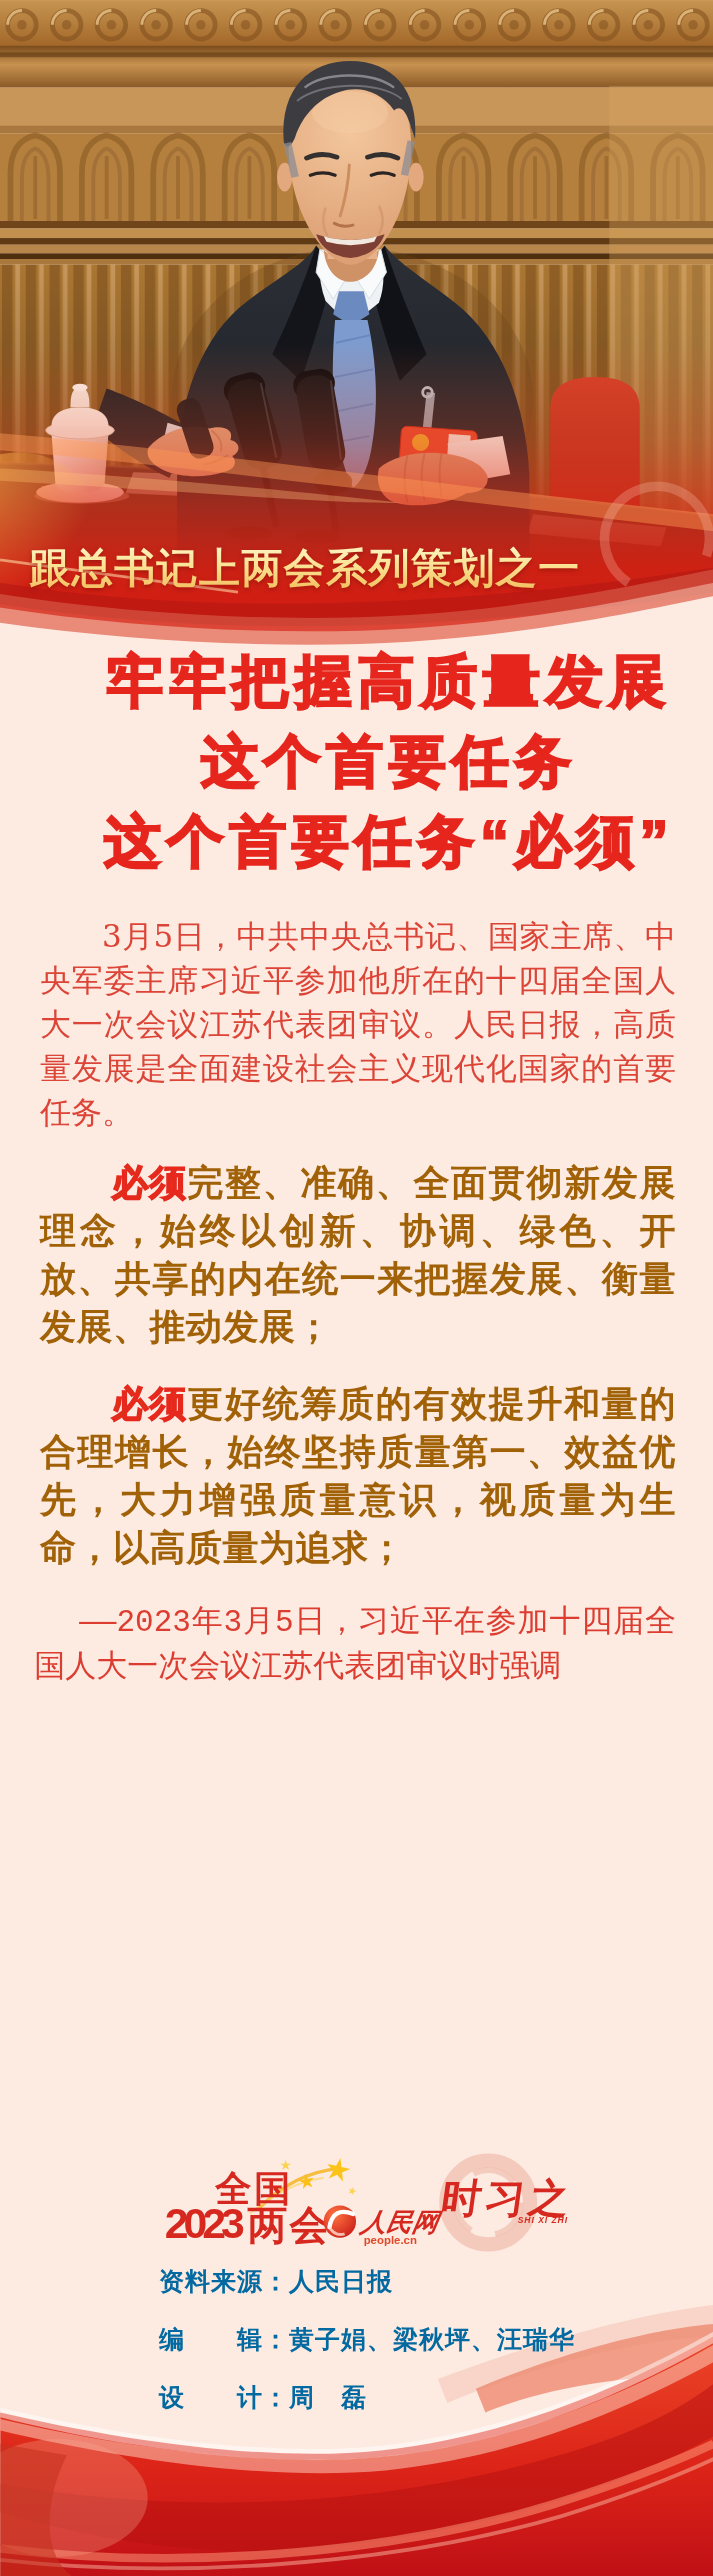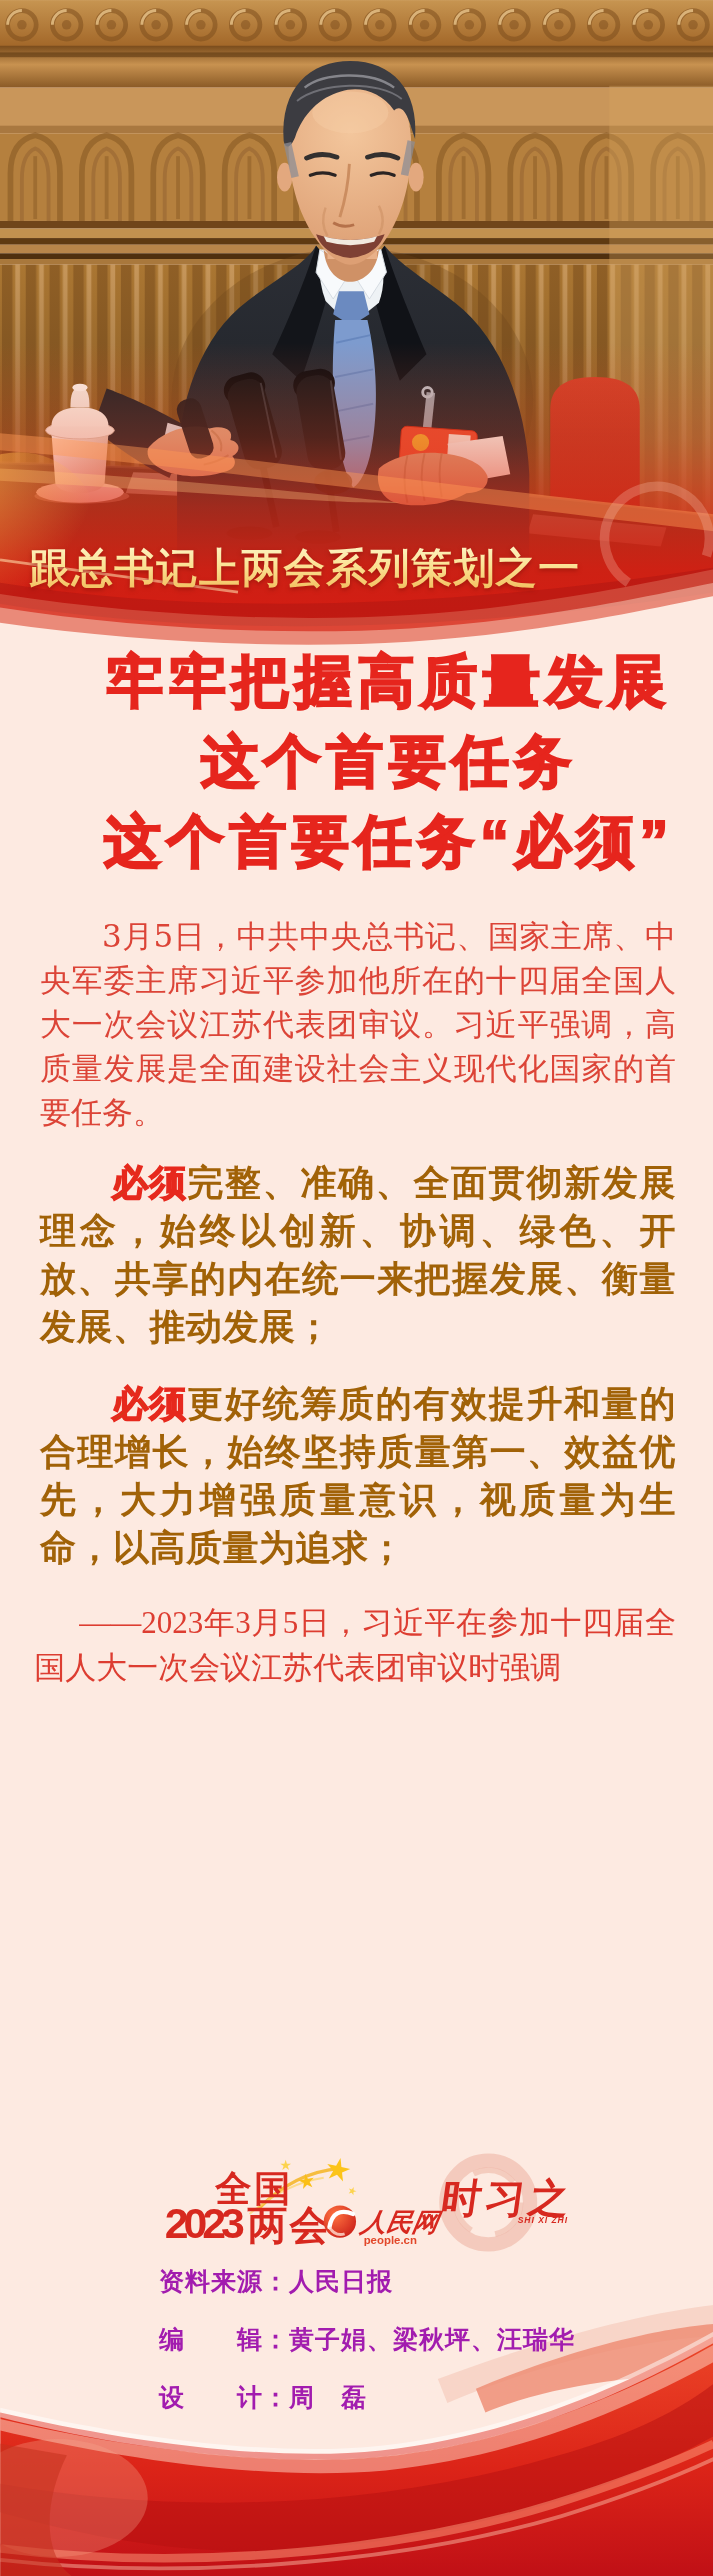--- a/index.html
+++ b/index.html
@@ -16,24 +16,24 @@
   .title{position:absolute;left:0;top:641px;width:714px;text-align:center;z-index:3;
     color:#e6251d;font-size:57px;line-height:80px;font-weight:bold;letter-spacing:5.7px;padding-left:32px;
     -webkit-text-stroke:2.1px #e6251d;}
   .article{position:absolute;left:40px;top:914px;width:636px;z-index:2;}
   .article p{margin:0;text-align:justify;}
   .kai{font-family:"DejaVu Serif",serif;font-size:31px;line-height:44px;color:#dc4437;
     text-indent:2em;margin-bottom:25px !important;}
   .hei{font-size:36px;line-height:48px;color:#a16207;font-weight:bold;text-indent:2em;
     letter-spacing:0.5px;margin-bottom:28.5px !important;}
   .hei .bixu{-webkit-text-stroke:1.5px #e7281d;}
-  .cite{font-family:Liberation Serif, serif;font-size:31px;line-height:45px;color:#dd3d31;
+  .cite{font-family:Liberation Mono, monospace;font-size:31px;line-height:45px;color:#dd3d31;
     text-indent:1.45em;margin-left:-5.7px !important;margin-bottom:0 !important;}
   .logos{position:absolute;left:143px;top:2153px;width:447px;height:100px;z-index:2;display:block;}
-  .credits{position:absolute;left:159px;top:2252px;z-index:2;color:#a21caf;
+  .credits{position:absolute;left:159px;top:2252px;z-index:2;color:#0369a1;
     font-size:25px;line-height:58px;font-weight:bold;letter-spacing:1px;}
   .credit-row{white-space:nowrap;}
   .wave{position:absolute;left:0;top:2284px;width:714px;height:292px;z-index:1;display:block;}
 </style>
 </head>
 <body>
 
 <div class="poster">
 
   <svg class="hero" viewBox="0 0 750 690" aria-hidden="true">
@@ -263,21 +263,21 @@
     <span>跟总书记上两会系列策划之一</span>
   </div>
 
   <div class="title">
     <div>牢牢把握高质量发展</div>
     <div>这个首要任务</div>
     <div>这个首要任务“必须”</div>
   </div>
 
   <div class="article">
-    <p class="kai">3月5日，中共中央总书记、国家主席、中央军委主席习近平参加他所在的十四届全国人大一次会议江苏代表团审议。习近平强调，高质量发展是全面建设社会主义现代化国家的首要任务。</p>
+    <p class="kai">3月5日，中共中央总书记、国家主席、中央军委主席习近平参加他所在的十四届全国人大一次会议江苏代表团审议。人民日报，高质量发展是全面建设社会主义现代化国家的首要任务。</p>
     <p class="hei"><span class="bixu">必须</span><span>完整、准确、全面贯彻新发展理念，始终以创新、协调、绿色、开放、共享的内在统一来把握发展、衡量发展、推动发展；</span></p>
     <p class="hei"><span class="bixu">必须</span><span>更好统筹质的有效提升和量的合理增长，始终坚持质量第一、效益优先，大力增强质量意识，视质量为生命，以高质量为追求；</span></p>
     <p class="kai cite">——2023年3月5日，习近平在参加十四届全国人大一次会议江苏代表团审议时强调</p>
   </div>
 
   <svg class="logos" viewBox="0 0 470 105" aria-hidden="true">
     <defs>
       <radialGradient id="ballGrad" cx=".35" cy=".3" r=".9">
         <stop offset="0" stop-color="#ff7340"></stop>
           <stop offset="1" stop-color="#c41414"></stop>

